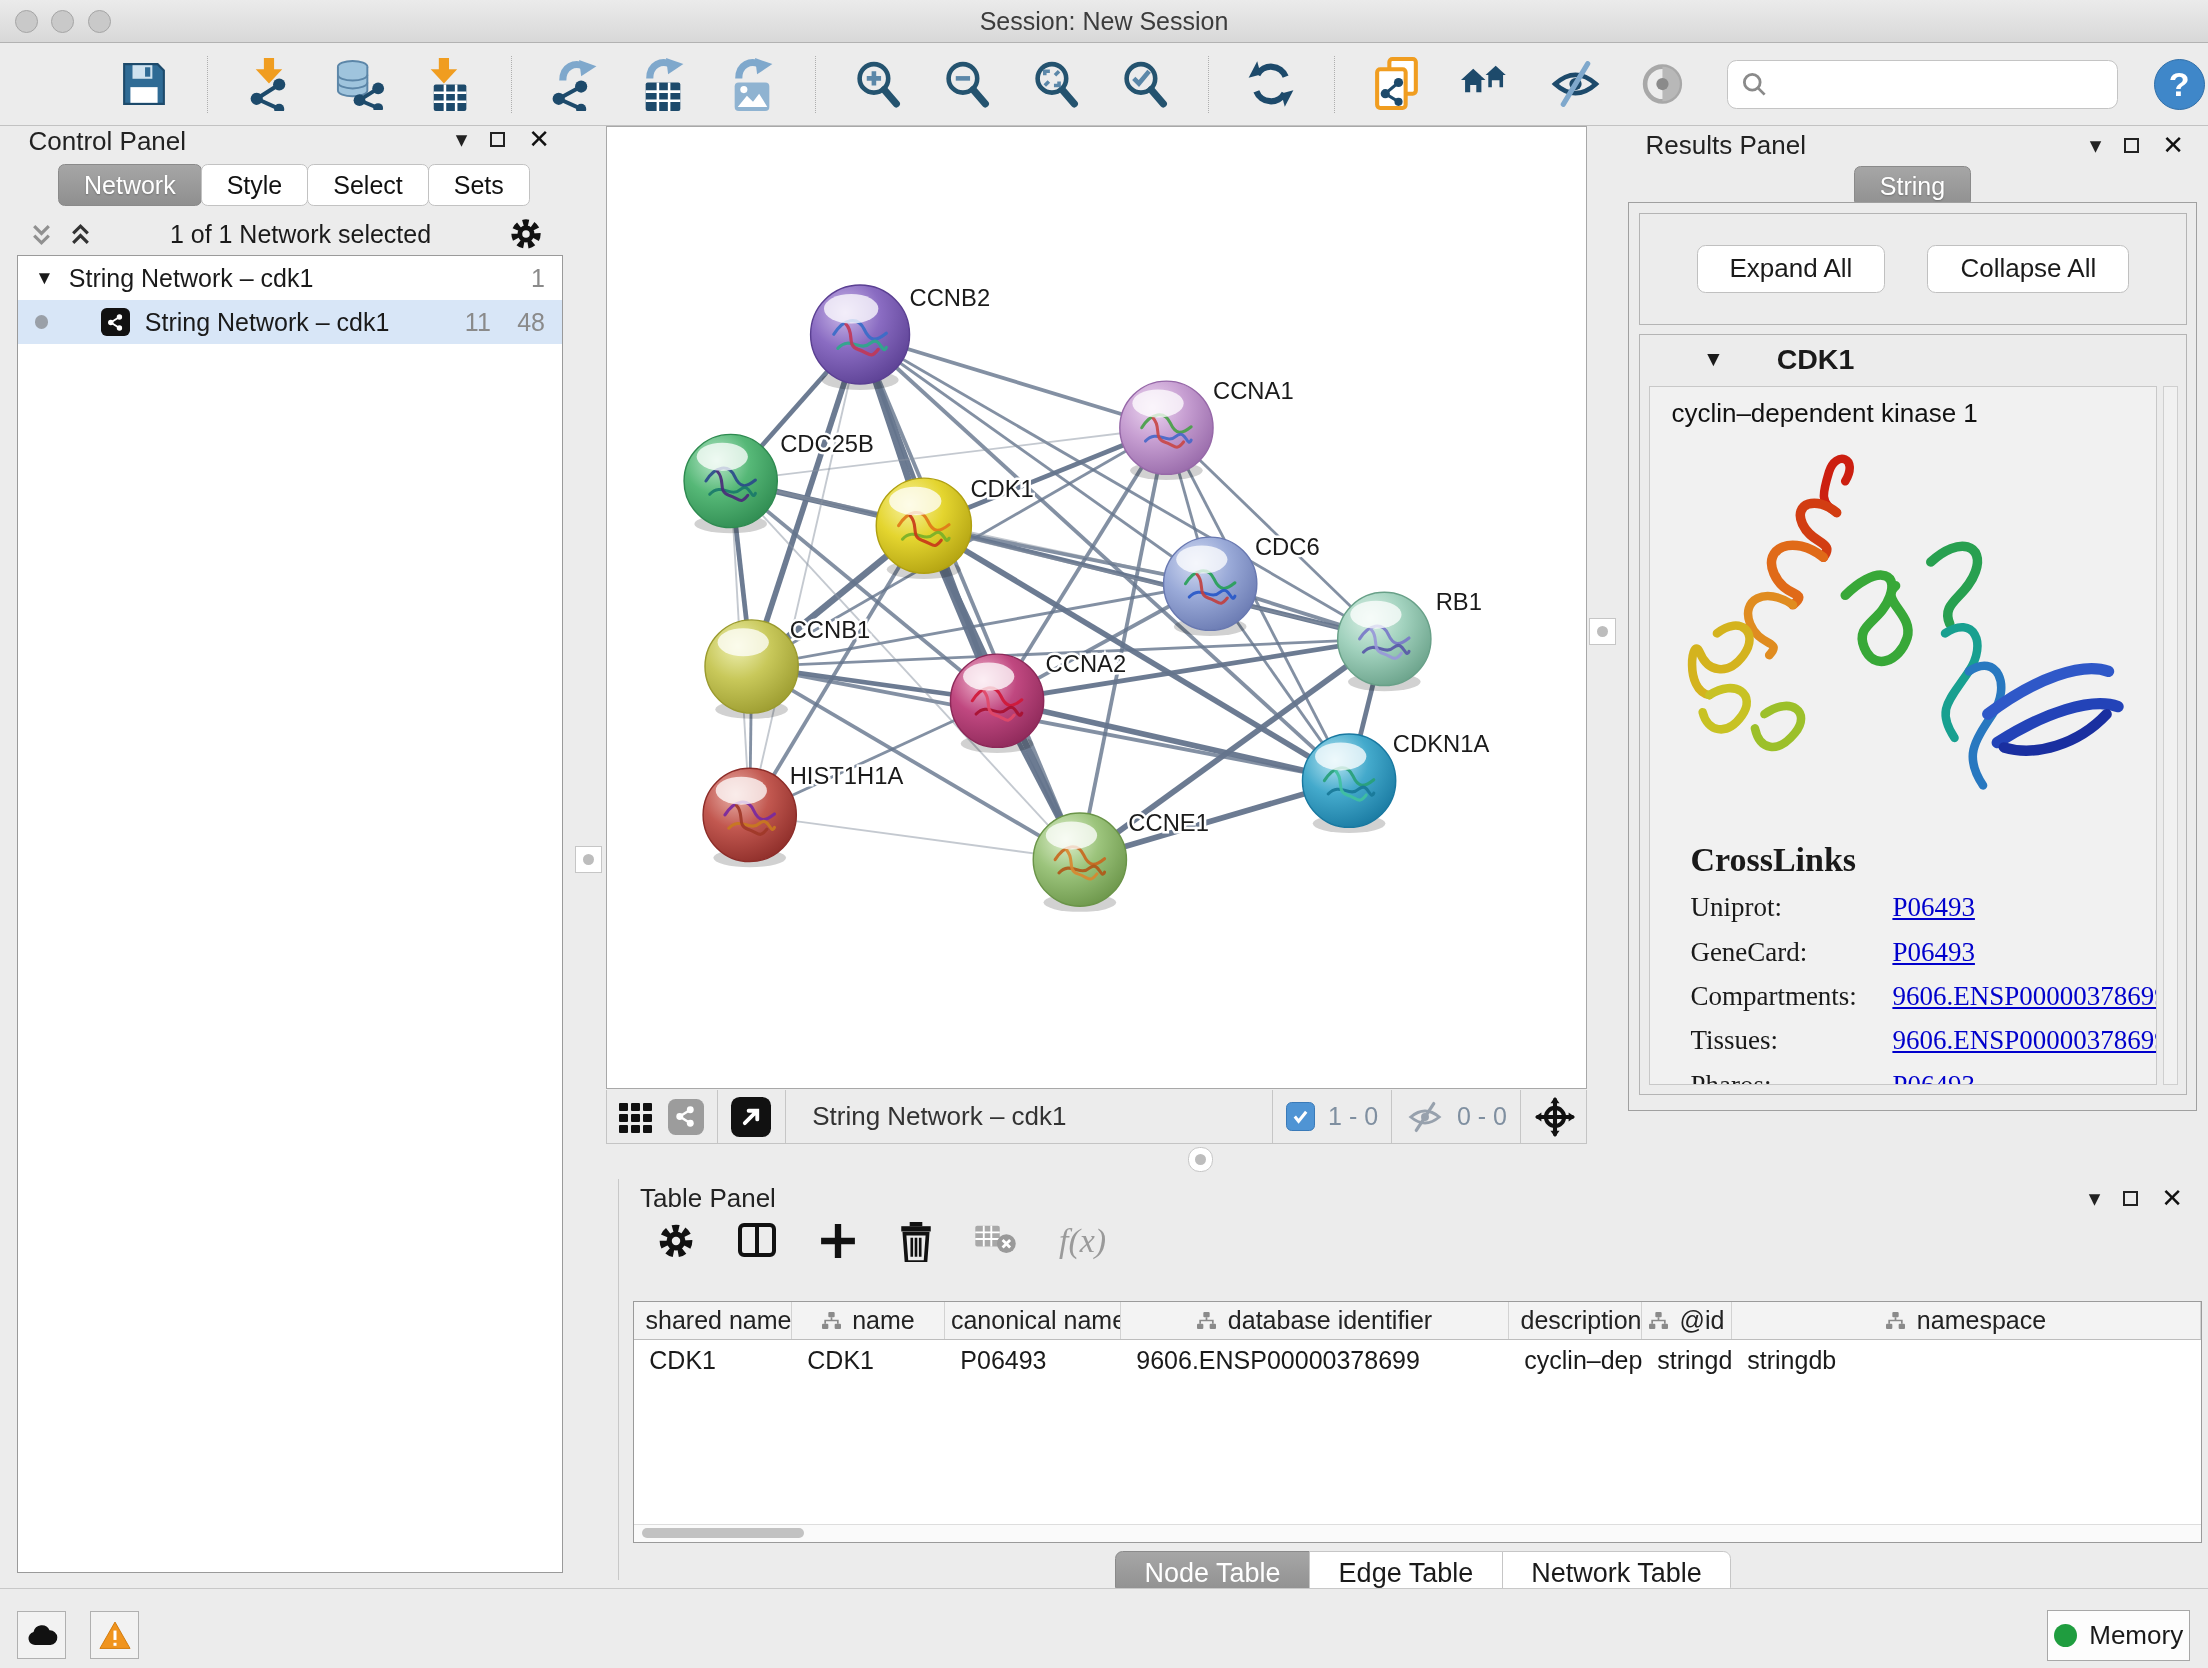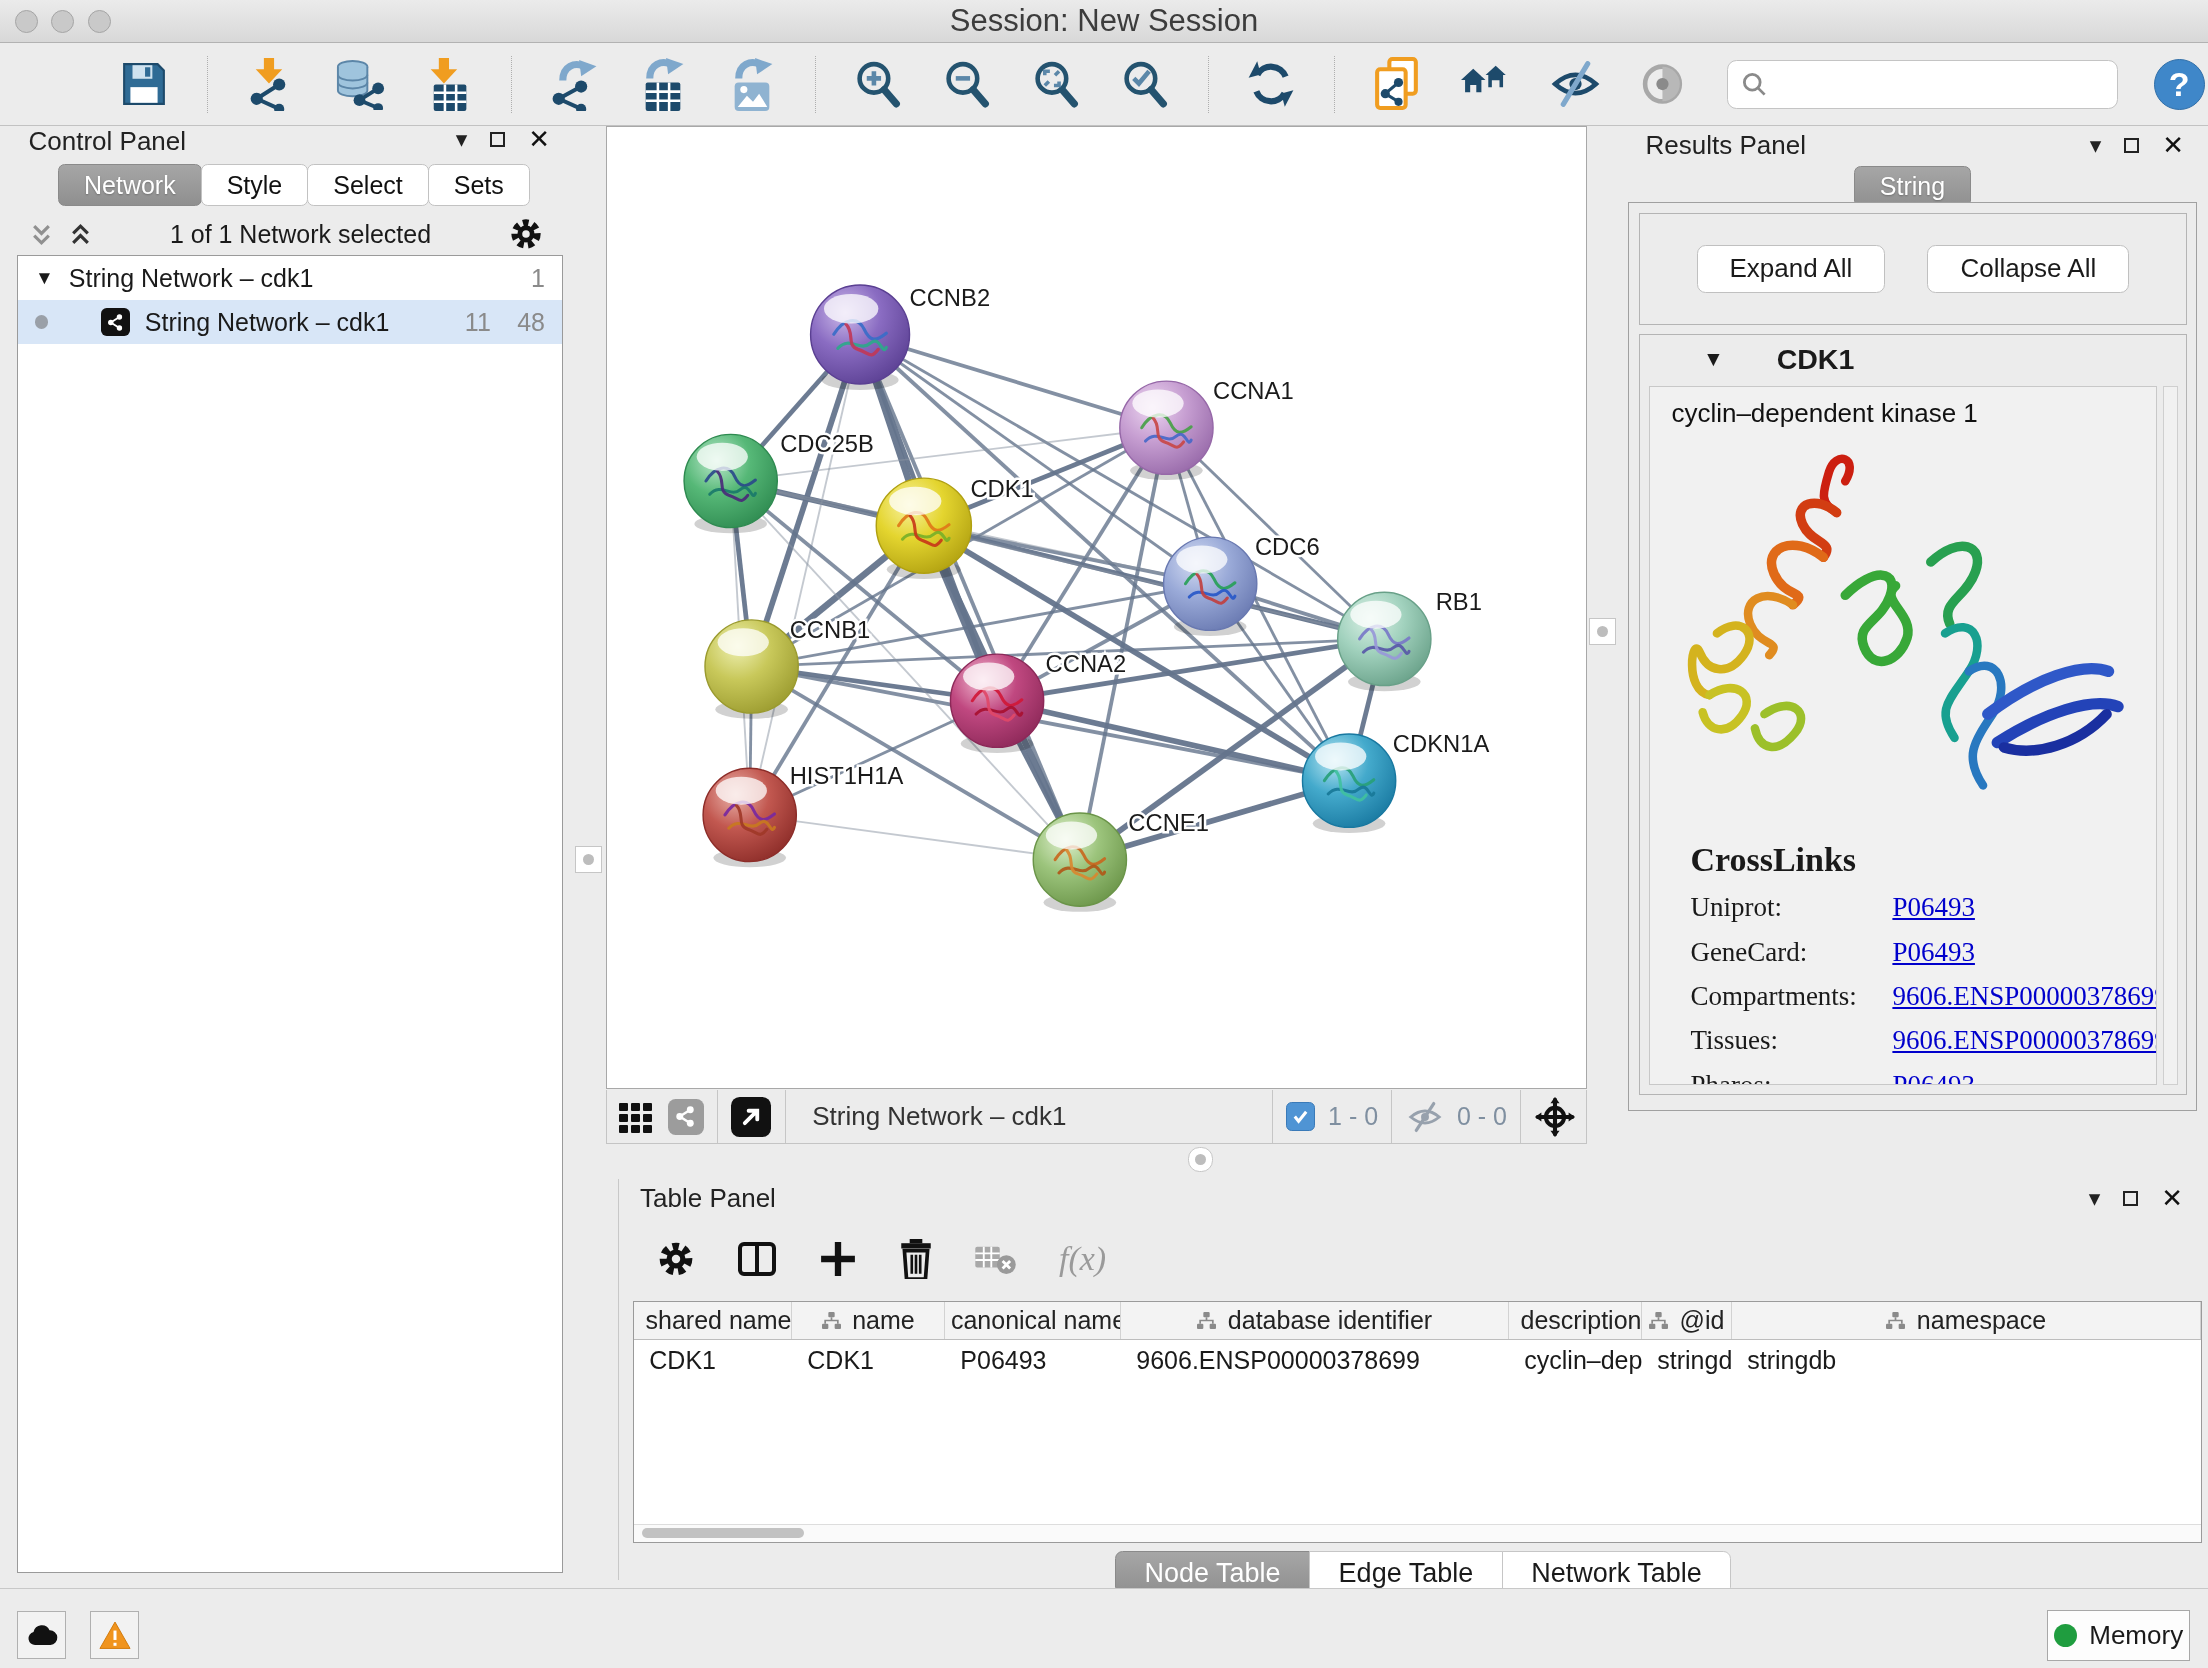--- a/index.html
+++ b/index.html
@@ -1,21 +1,21 @@
 <!DOCTYPE html>
 <html style="--accent-blue: #3f87c9; --icon-steel: #1d4a6b; --icon-lightblue: #7fa8cc; --icon-orange: #f09d20; --selection-row: #d8e6f7; --tab-selected-top: #a6a6a6; --tab-selected-bottom: #8f8f8f; --link-blue: #0000cc; --memory-green: #1f9d3f; --warning-orange: #f0941e; --edge-gray: #64748c; --checkbox-blue: #4f94d4;font-size:15px"><head>
 <meta charset="utf-8">
 <style>
   html,body{margin:0;padding:0;}
   body{width:2208px;height:1668px;background:#ececec;font-family:"Liberation Sans","DejaVu Sans",sans-serif;position:relative;overflow:hidden;color:#1a1a1a;}
   .abs{position:absolute;}
   
   #titlebar{left:0;top:0;width:2208px;height:42px;background:linear-gradient(#ebebeb,#d8d8d8);border-bottom:1px solid #b2b2b2;}
   .tl-dot{position:absolute;top:9.5px;width:23px;height:23px;border-radius:50%;background:#c9c9c9;border:1px solid #a5a5a5;box-sizing:border-box;}
-  #win-title{width:100%;text-align:center;line-height:42px;font-size:31px;color:#3c3c3c;}
+  #win-title{width:100%;text-align:center;line-height:42px;font-size:25px;color:#3c3c3c;}
   
   #toolbar{left:0;top:43px;width:2208px;height:83px;display:flex;align-items:center;border-bottom:1px solid #c2c2c2;box-sizing:border-box;padding:0 28.5px;gap:36px;background:#ececec;}
   .tsep{width:0;height:57px;border-left:1.9px dotted #aeaeae;flex:none;}
   .tbtn{width:53px;height:57px;display:flex;align-items:center;justify-content:center;flex:none;}
   #search-wrap{margin-left:auto;width:468px;height:49px;background:#fff;border:1.9px solid #c4c4c4;border-radius:9.5px;display:flex;align-items:center;padding:0 13.3px;box-sizing:border-box;gap:9.5px;}
   #search-wrap input{border:none;outline:none;flex:1;font-size:25px;font-family:inherit;background:transparent;}
   #help-btn{width:51px;height:51px;border-radius:50%;background:var(--accent-blue,#3f87c9);color:#fff;font-size:34px;font-weight:bold;display:flex;align-items:center;justify-content:center;margin-right:3.8px;flex:none;border:1.9px solid #2f6ea8;box-sizing:border-box;}
   
   .phead-title{font-size:26px;color:#222;}
   .picons{display:flex;align-items:center;gap:23px;}
@@ -60,21 +60,21 @@
   #rp-white{position:absolute;left:9.5px;right:28.5px;top:51px;bottom:9.5px;background:#f1f1f1;border:1px solid #c8c8c8;box-sizing:border-box;overflow:hidden;}
   #rp-desc{padding:11.4px 0 0 21px;font-size:26px;color:#111;}
   #crosslinks{font-family:"Liberation Serif","DejaVu Serif",serif;padding:5.7px 0 0 40px;}
   #crosslinks-title{font-size:34px;font-weight:bold;}
   .cl-row{display:flex;margin-top:13.3px;font-size:27px;}
   .cl-label{width:202px;flex:none;}
   .cl-value{color:var(--link-blue,#0000cc);text-decoration:underline;}
   
   #table-panel{left:618px;top:1179px;width:1590px;height:401px;background:#ececec;border-left:1px solid #c8c8c8;box-sizing:border-box;}
   #tp-head{display:flex;align-items:center;height:38px;padding:0 25px 0 21px;}
-  #tp-toolbar{position:absolute;left:38px;top:49px;display:flex;align-items:center;gap:42px;height:61px;}
+  #tp-toolbar{position:absolute;left:38px;top:43px;display:flex;align-items:flex-start;gap:42px;height:61px;}
   .fx{font-family:"Liberation Serif","DejaVu Serif",serif;font-style:italic;font-size:34px;color:#9a9a9a;}
   #tp-table{position:absolute;left:14.3px;top:122px;width:1569px;height:242px;background:#fff;border:1px solid #9a9a9a;box-sizing:border-box;overflow:hidden;}
   #tp-header{display:flex;height:38px;background:#f3f3f3;border-bottom:1px solid #bdbdbd;box-sizing:border-box;}
   .th{display:flex;align-items:center;justify-content:center;gap:11.4px;font-size:25px;color:#222;border-right:1px solid #d2d2d2;box-sizing:border-box;flex:none;overflow:hidden;white-space:nowrap;}
   .tr{display:flex;height:40px;}
   .td{font-size:25px;display:flex;align-items:center;padding-left:15px;box-sizing:border-box;flex:none;overflow:hidden;white-space:nowrap;}
   #tp-hscroll{position:absolute;left:0;right:0;bottom:0;height:17px;background:#fafafa;border-top:1px solid #ddd;}
   #tp-hthumb{position:absolute;left:7.6px;top:2.9px;width:162px;height:10.5px;border-radius:5.7px;background:#c2c2c2;}
   #bottom-tabs{left:1116px;top:1551px;display:flex;}
   .btab{height:42px;padding:0 28.5px;font-size:27px;display:flex;align-items:center;background:#fff;border:1px solid #c6c6c6;margin-left:-1px;}

